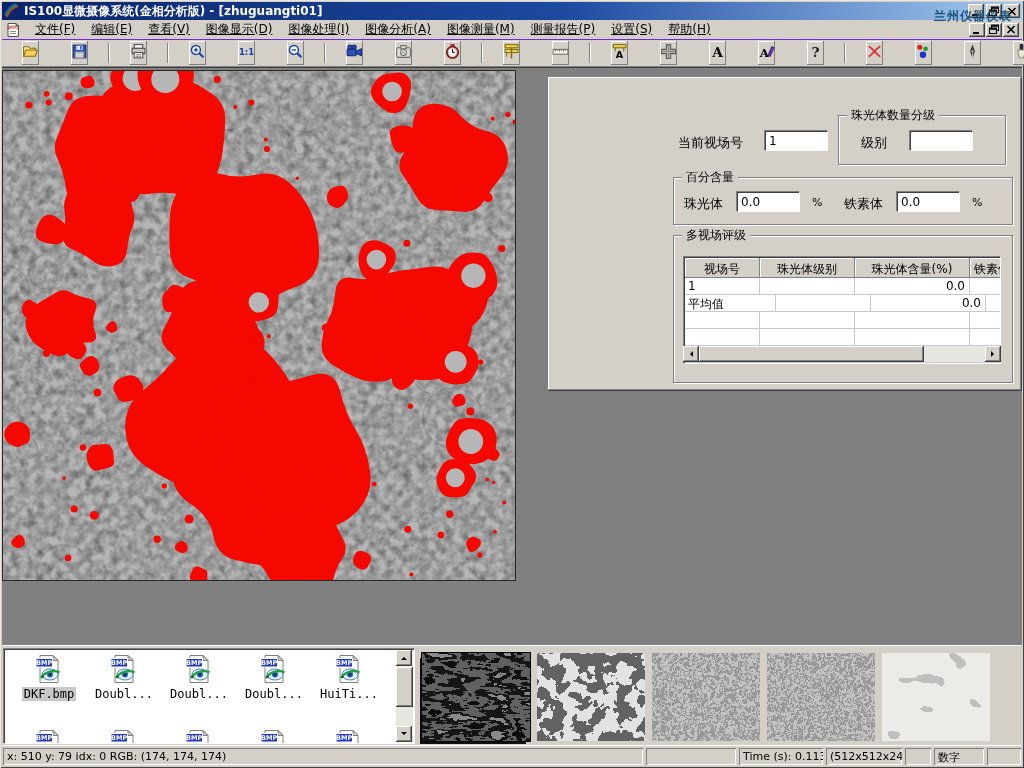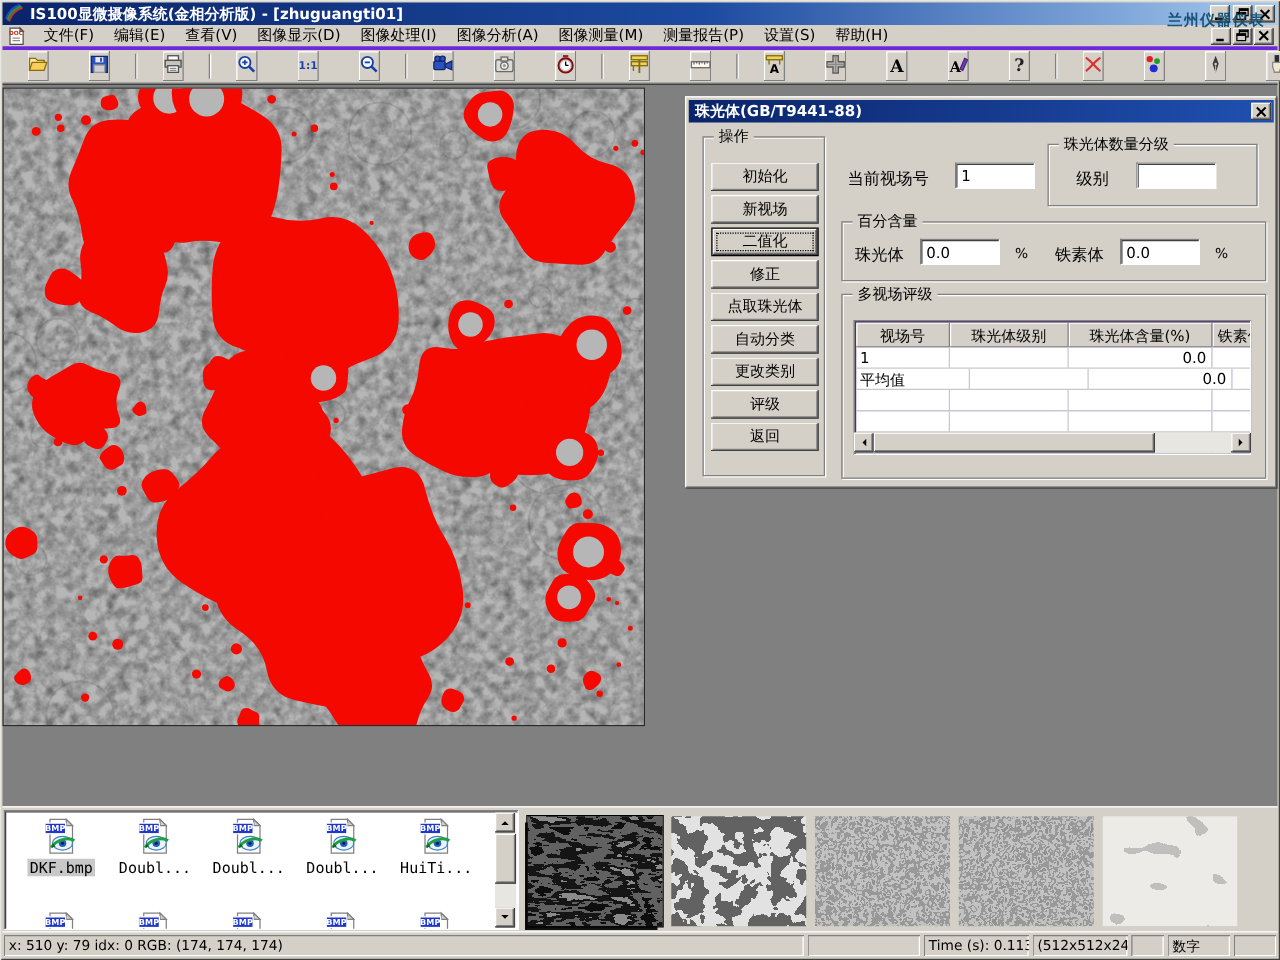--- a/index.html
+++ b/index.html
@@ -15,21 +15,21 @@
     display:flex; align-items:center; color:#fff; font-weight:bold; font-size:12px; }
   .titlebar .app-icon { width:16px; height:16px; margin:0 4px 0 2px; display:inline-flex; }
   .win-btns { margin-left:auto; display:flex; gap:2px; padding-right:2px; }
   .win-btn { width:16px; height:14px; display:flex; align-items:center; justify-content:center;
     background:#d4d0c8; box-shadow: inset -1px -1px 0 #404040, inset 1px 1px 0 #ffffff, inset -2px -2px 0 #808080; }
 
   .watermark { position:absolute; top:8px; right:12px; z-index:60; color:#0c4a6e; font-size:12px; font-weight:bold; letter-spacing:1px; opacity:.92; pointer-events:none; }
 
   
   .menubar { position:absolute; left:2px; top:20px; right:2px; height:20px; background:#d4d0c8;
-    display:flex; align-items:center; border-bottom:3px solid #6d28d9; }
+    display:flex; align-items:center; border-bottom:1px solid #6d28d9;text-decoration:underline; }
   .doc-icon { width:16px; height:16px; margin:0 6px 0 3px; display:inline-flex; }
   .menu-item { padding:2px 8px; color:#000; }
   .child-btns { margin-left:auto; display:flex; gap:1px; padding-right:3px; }
 
   
   .toolbar { position:absolute; left:2px; top:40px; right:2px; height:27px; background:#d4d0c8;
     display:flex; align-items:center; padding-left:4px; border-bottom:1px solid #808080; }
   .tb-btn { width:25px; height:24px; display:flex; align-items:center; justify-content:center;
     background:#d4d0c8; box-shadow: inset -1px -1px 0 #808080, inset 1px 1px 0 #ffffff; margin:0 16px; }
   .tb-sep { width:2px; height:20px; margin:0 4px; border-left:1px solid #808080; border-right:1px solid #ffffff; }
@@ -477,43 +477,21 @@
           <circle cx="161.3" cy="415.0" r="2.7" fill="#f50800"></circle>
           <circle cx="305.1" cy="430.5" r="3.6" fill="#f50800"></circle>
           <circle cx="264.0" cy="78.0" r="3.1" fill="#f50800"></circle>
           <circle cx="485.2" cy="126.7" r="4.5" fill="#f50800"></circle>
           <circle cx="504.9" cy="43.6" r="2.7" fill="#f50800"></circle>
           <circle cx="186.1" cy="448.1" r="4.5" fill="#f50800"></circle>
         </svg>
     </div>
 
     <div class="dialog">
-      <div class="dlg-title">
-        <span>珠光体(GB/T9441-88)</span>
-        <span class="dlg-close">
-            <svg viewBox="0 0 14 13" width="14" height="13">
-              <path d="M3.5 3 L10.5 10 M10.5 3 L3.5 10" stroke="#000" stroke-width="1.6"></path>
-            </svg>
-          </span>
-      </div>
-
-      <div class="group" style="left:14px; top:32px; width:98px; height:272px;">
-        <span class="group-label">操作</span>
-        <div id="op-buttons">
-            <div class="dlg-btn" style="top: 20px;">初始化</div>
-            <div class="dlg-btn" style="top: 46px;">新视场</div>
-            <div class="dlg-btn selected" style="top: 72px;">二值化</div>
-            <div class="dlg-btn" style="top: 98px;">修正</div>
-            <div class="dlg-btn" style="top: 124px;">点取珠光体</div>
-            <div class="dlg-btn" style="top: 150px;">自动分类</div>
-            <div class="dlg-btn" style="top: 176px;">更改类别</div>
-            <div class="dlg-btn" style="top: 202px;">评级</div>
-            <div class="dlg-btn" style="top: 228px;">返回</div>
-          </div>
-      </div>
+
 
       <span class="fld-label" style="left:130px; top:57px;">当前视场号</span>
       <div class="fld-input" style="left:216px; top:53px; width:64px;">1</div>
 
       <div class="group" style="left:290px; top:38px; width:168px; height:50px;">
         <span class="group-label">珠光体数量分级</span>
         <span class="fld-label" style="left:22px; top:18px;">级别</span>
         <div class="fld-input" style="left:70px; top:14px; width:64px;"></div>
       </div>
 

